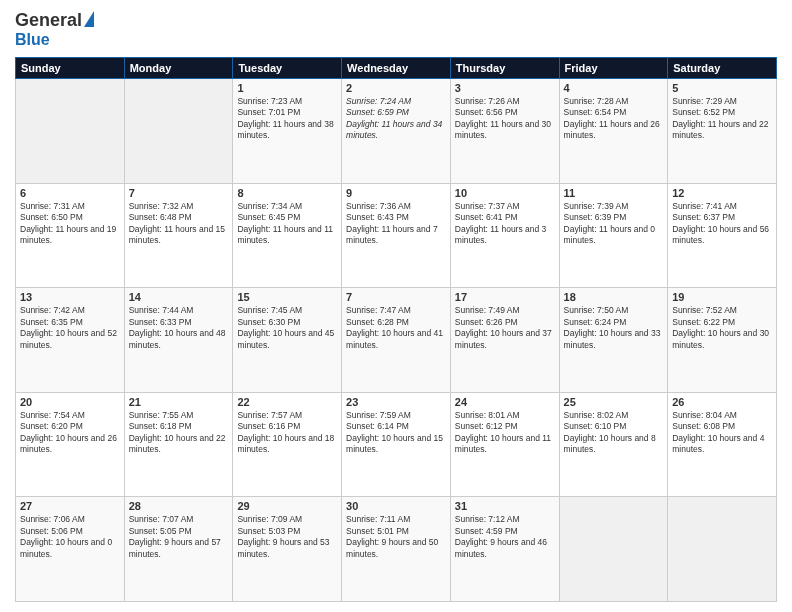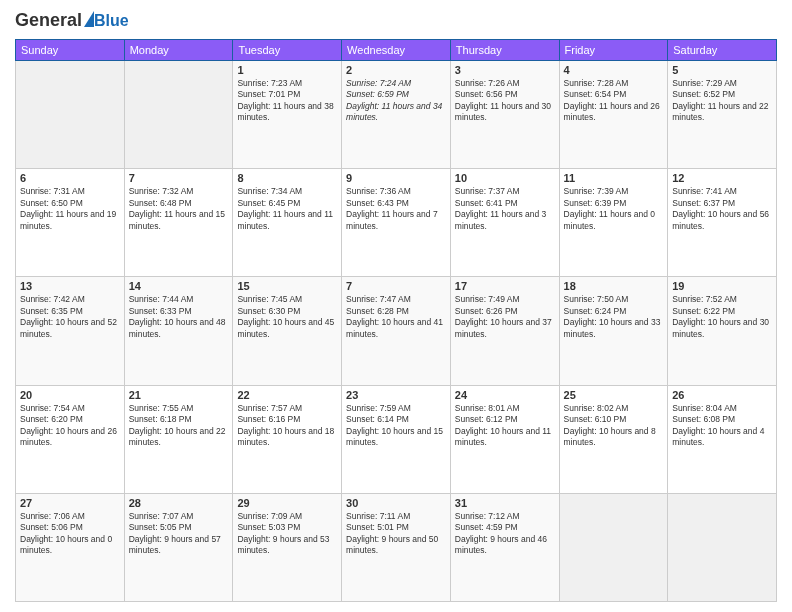--- a/index.html
+++ b/index.html
@@ -18,21 +18,22 @@
       flex-direction: column;
     }
     .header {
       display: flex;
       justify-content: space-between;
       align-items: flex-start;
       margin-bottom: 8px;
     }
     .logo {
       display: flex;
-      align-items: center;
+      flex-direction: column;
+      align-items: flex-start;
     }
     .logo-text {
       display: flex;
       align-items: center;
       font-size: 18px;
       font-weight: bold;
       color: #333;
     }
     .logo-general {
       color: #333;
@@ -62,24 +63,24 @@
     .location-title {
       font-size: 16px;
       color: #555;
     }
     .calendar-table {
       width: 100%;
       border-collapse: collapse;
       flex: 1;
     }
     .calendar-table thead tr th {
-      background-color: #8b5cf6;
+      background-color: #0f172a;
       color: #fff;
       font-size: 11px;
-      font-weight: normal;
+      font-weight: bold;
       padding: 4px 5px;
       text-align: left;
       border: 1px solid #1a5fa0;
     }
     .calendar-table tbody tr td {
       border: 1px solid #ccc;
       vertical-align: top;
       padding: 3px 4px;
       font-size: 9px;
       color: #333;

